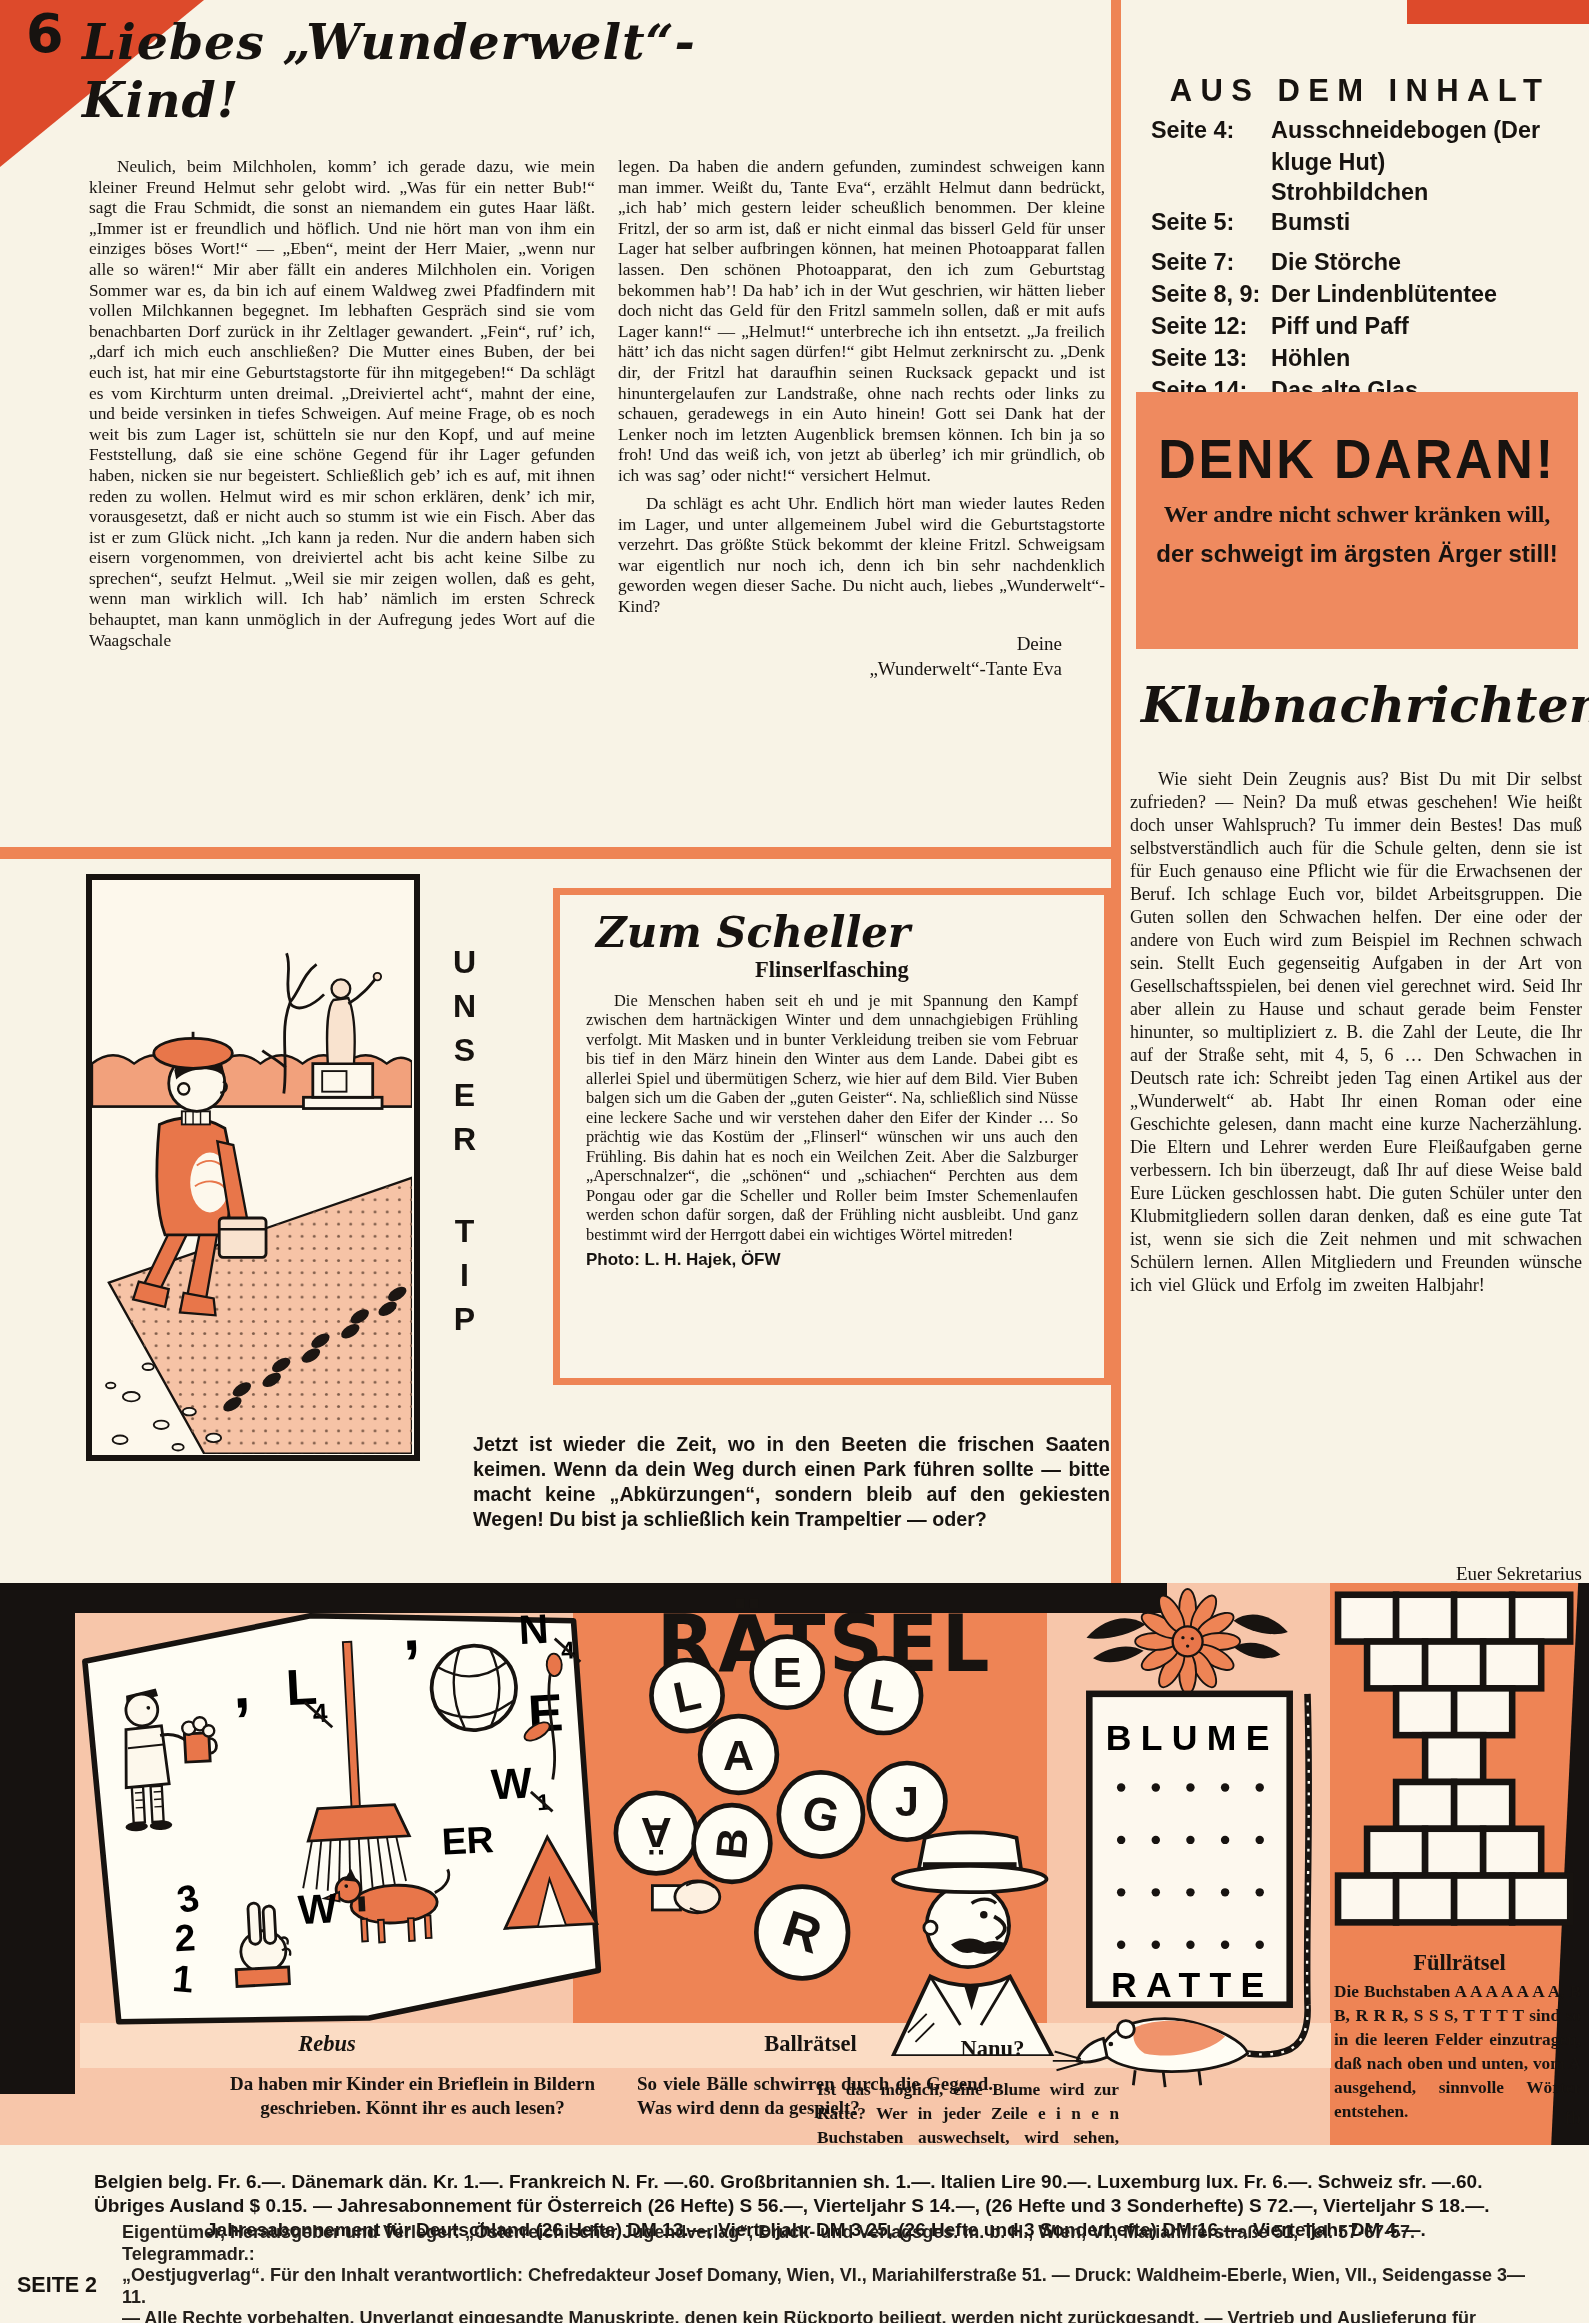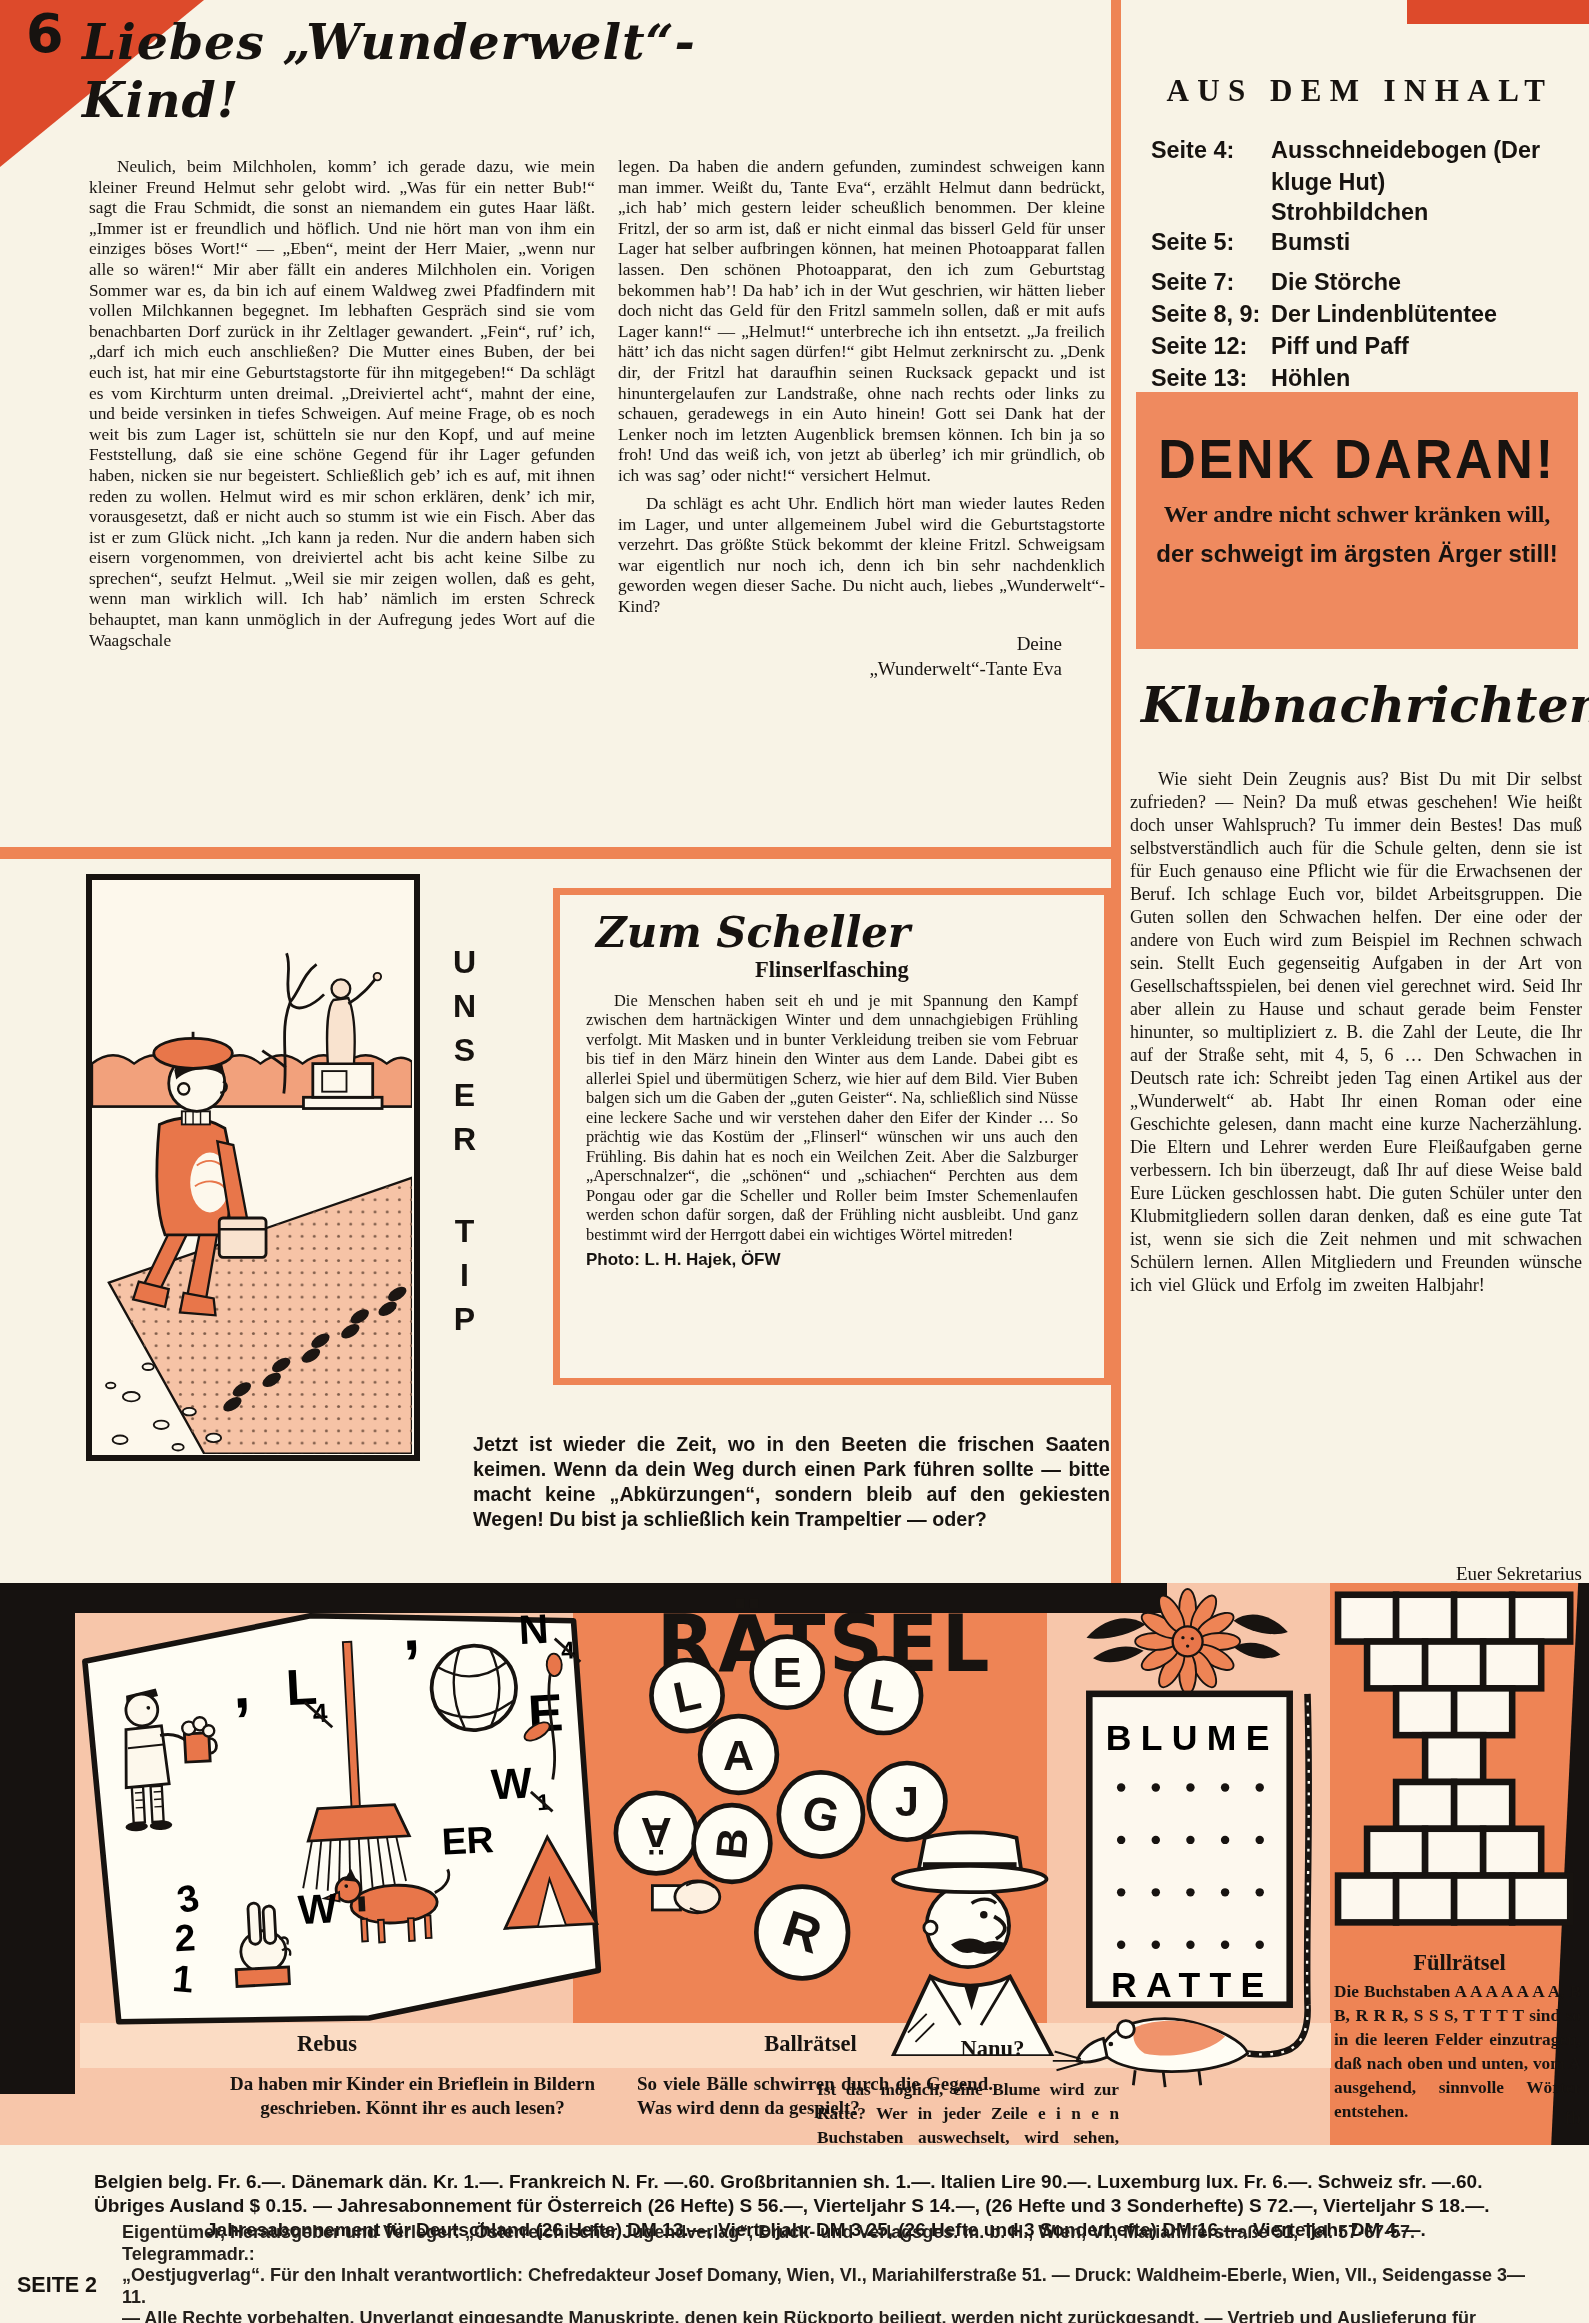--- a/index.html
+++ b/index.html
@@ -17,21 +17,21 @@
   .bodytext{font-size:17.3px;line-height:20.6px;text-align:justify;word-spacing:1.4px;}
   .col1{left:89px;top:157px;width:506px;height:667px;overflow:hidden;}
   .col2{left:618px;top:157px;width:487px;height:656px;overflow:hidden;}
   .indent{text-indent:28px;}
   .sign{ text-align:right;padding-right:43px;margin-top:15px;font-size:19px;}
   
   .vrule{left:1111px;top:0;width:10.3px;height:1583px;background:#ee8455;}
   .hrule{left:0;top:847px;width:1121px;height:12px;background:#ee8455;}
   
   .toc{left:1151px;top:73px;width:418px;font-family:"Liberation Sans",sans-serif;}
-  .toc-title{text-align:center;font-weight:900;font-size:31px;letter-spacing:8.4px;margin-bottom:25px;font-family:Liberation Serif, serif;}
+  .toc-title{text-align:center;font-weight:900;font-size:31px;letter-spacing:8.4px;margin-bottom:5px;}
   .toc-row{display:flex;font-weight:bold;font-size:23.4px;line-height:32px;}
   .toc-page{width:120px;flex:none;}
   .toc-label{flex:1;}
   .toc-sub{margin-left:120px;font-weight:bold;font-size:23.4px;line-height:28px;}
   .toc-gap{height:7.5px;}
   
   .denk{left:1136px;top:392px;width:442px;height:257px;background:#ef8a5f;text-align:center;
         font-family:"Liberation Sans",sans-serif;}
   .denk-title{margin-top:37px;font-weight:900;font-size:52px;letter-spacing:2.8px;transform:scaleY(1.08);}
   .denk-line{font-weight:bold;font-size:24px;line-height:39px;}
@@ -63,21 +63,21 @@
   .panel-r{left:1330px;top:0;width:259px;height:562px;background:#ee8455;}
   .strip{left:80px;top:440px;width:1251px;height:45px;background:#fbdcc4;}
   .bar-top{left:0;top:0;width:1167px;height:30px;background:#161210;}
   .bar-left{left:0;top:0;width:75px;height:511px;background:#161210;}
   .wedge{left:1535px;top:0;width:54px;height:562px;background:#161210;
          clip-path:polygon(80% 0,100% 0,100% 100%,30% 100%);}
   .raetsel-title{left:600px;top:17px;width:450px;text-align:center;font-family:"DejaVu Sans",sans-serif;
                  font-weight:900;font-size:75px;letter-spacing:3.7px;transform:scaleY(1.05);}
   .rebuswrap{left:82px;top:26px;width:511px;height:417px;transform:rotate(-3deg);}
   .cap{font-family:"Liberation Serif",serif;font-weight:bold;font-size:22.5px;text-align:center;}
-  .cap-rebus{left:80px;top:448px;width:494px;}
+  .cap-rebus{left:80px;top:448px;width:494px;font-style:italic;}
   .cap-ball{left:609px;top:448px;width:403px;}
   .cap-nanu{left:866px;top:453px;width:253px;}
   .cap-fuell{left:1330px;top:367px;width:259px;}
   .ptext{font-weight:bold;font-size:19px;line-height:24px;}
   .t-rebus{left:225px;top:489px;width:375px;text-align:center;}
   .t-ball{left:637px;top:489px;width:356px;text-align:justify;}
   .t-nanu{left:817px;top:495px;width:302px;font-size:17.3px;text-align:justify;}
   .t-fuell{left:1334px;top:397px;width:247px;font-size:17.3px;text-align:justify;}
   .t-fb{left:1334px;top:525px;width:247px;text-align:right;font-weight:bold;font-size:18px;}
   

